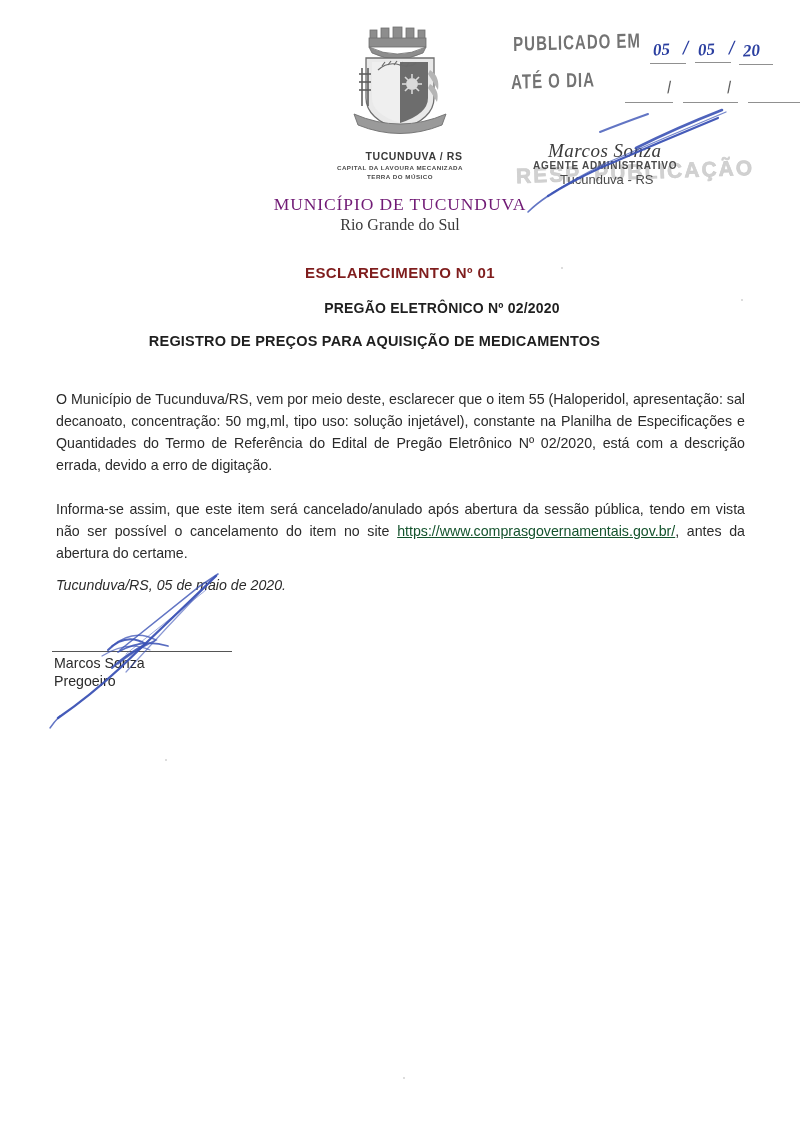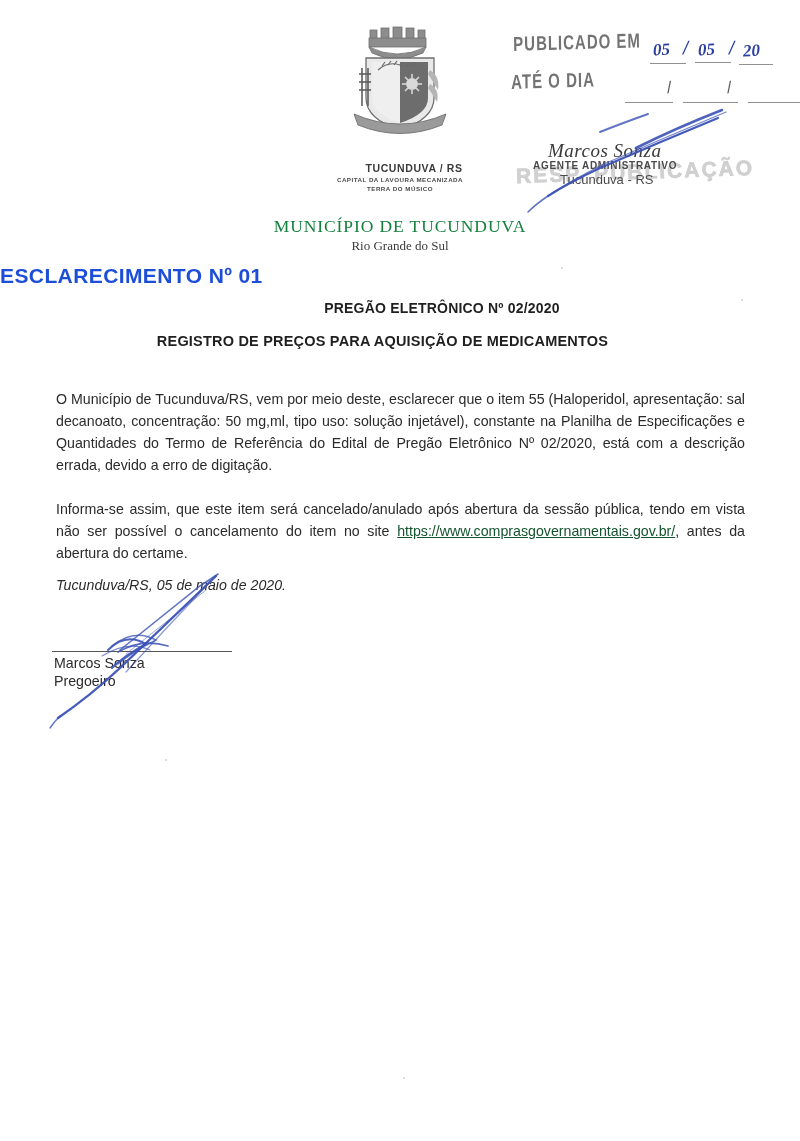--- a/index.html
+++ b/index.html
@@ -28,47 +28,47 @@
   .crest-wrap {
     width: 120px;
     margin: 0 auto;
     display: block;
   }
   .crest-line1 {
     font-size: 10.5px;
     font-weight: bold;
     letter-spacing: 0.6px;
     color: #3a3a3a;
-    margin-top: 18px;
+    margin-top: 6px;
     padding-left: 28px;
   }
   .crest-line2 {
     font-size: 6.2px;
     font-weight: bold;
     letter-spacing: 0.5px;
     color: #4a4a4a;
     margin-top: 2px;
   }
   .crest-line3 {
     font-size: 6.2px;
     font-weight: bold;
     letter-spacing: 0.5px;
     color: #4a4a4a;
     margin-top: 2px;
   }
   .muni-name {
     font-family: "Liberation Serif", serif;
     font-size: 17.5px;
     letter-spacing: 0.9px;
-    color: #15803d;
-    margin-top: 24px;
+    color: #701a75;
+    margin-top: 14px;
   }
   .muni-state {
     font-family: "Liberation Serif", serif;
-    font-size: 13px;
+    font-size: 16px;
     color: #3a3a3a;
     margin-top: 1px;
   }
 
   
   .stamp {
     position: absolute;
     left: 505px;
     top: 28px;
     width: 265px;
@@ -164,39 +164,39 @@
     -webkit-text-stroke: 0.6px #c2c2c2;
     opacity: 0.85;
     transform: rotate(-2deg);
     white-space: nowrap;
   }
 
   
   .title-main {
     position: absolute;
     left: 0; top: 264px; width: 800px;
-    text-align: left;
-    font-size: 21px;
+    text-align: center;
+    font-size: 15px;
     font-weight: bold;
     letter-spacing: 0.4px;
-    color: #1d4ed8;
+    color: #7f1d1d;
   }
   .title-sub1 {
     position: absolute;
     left: 0; top: 300px; width: 800px;
     text-align: center;
     font-size: 14px;
     font-weight: bold;
     letter-spacing: 0.2px;
     color: #1f1f1f;
     padding-left: 42px;
   }
   .title-sub2 {
     position: absolute;
-    left: 12px; top: 333px; width: 741px;
+    left: 4px; top: 333px; width: 741px;
     text-align: center;
     font-size: 14.5px;
     font-weight: bold;
     letter-spacing: 0.2px;
     color: #1f1f1f;
   }
 
   
   .body-block {
     position: absolute;

